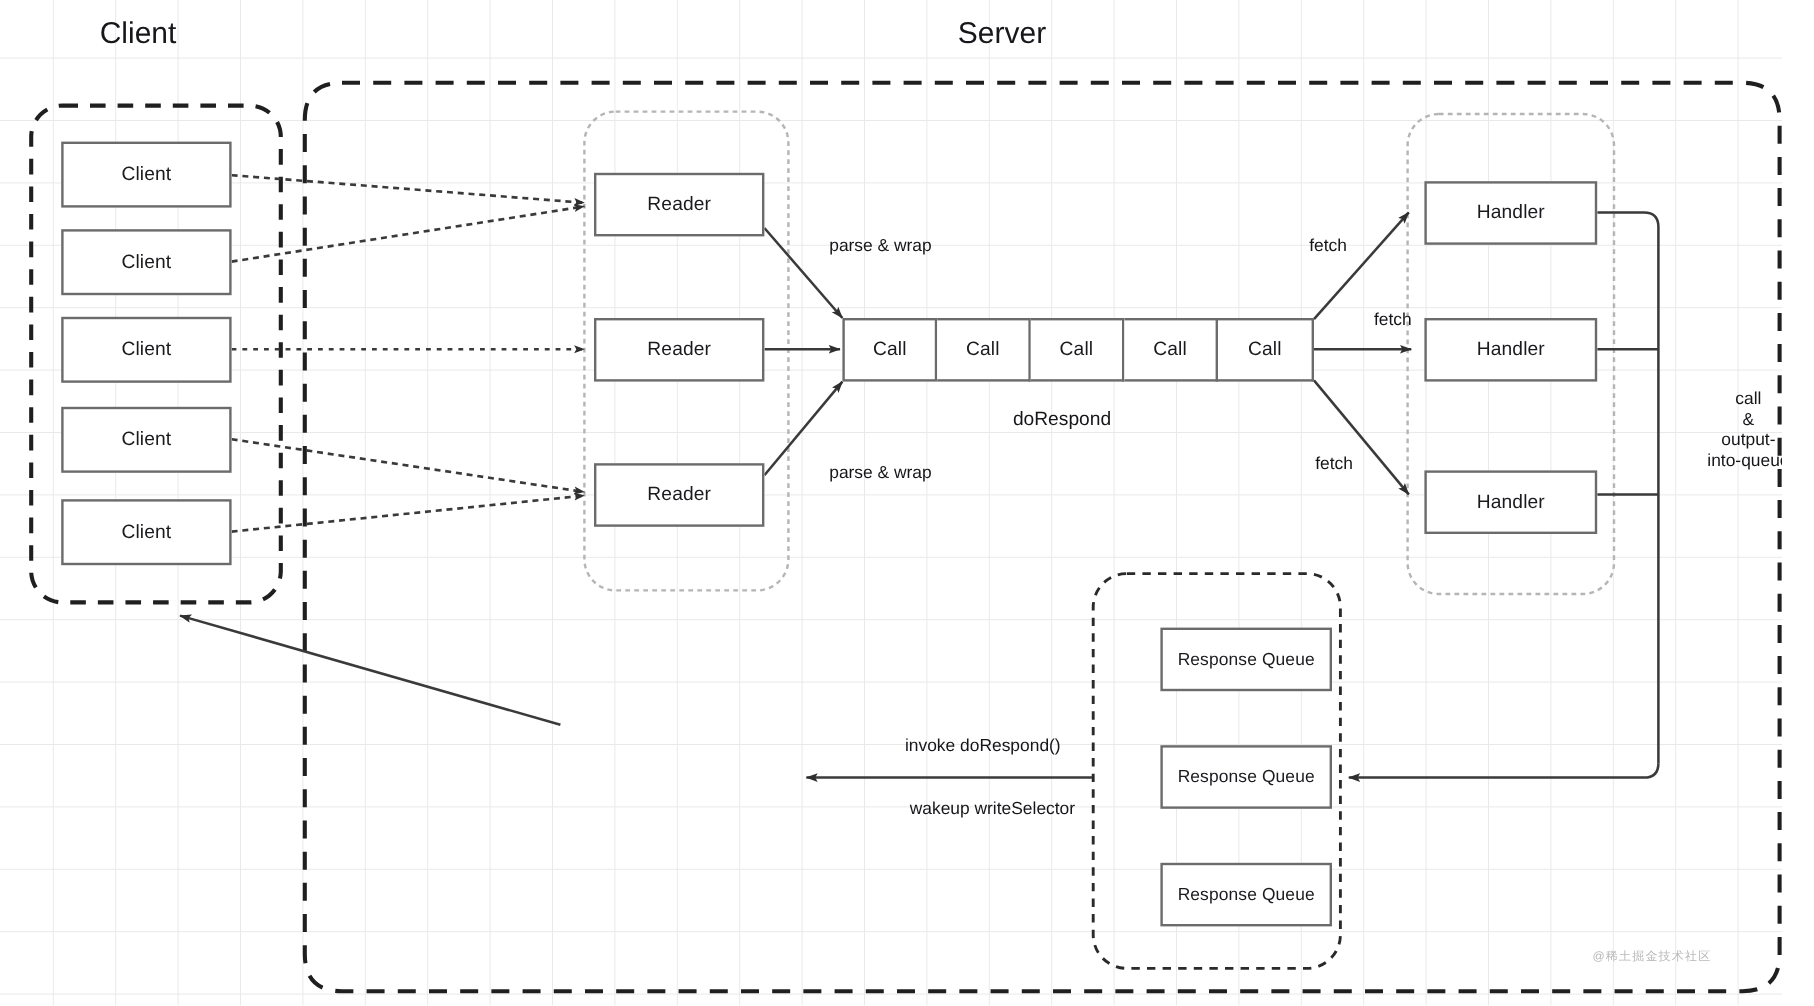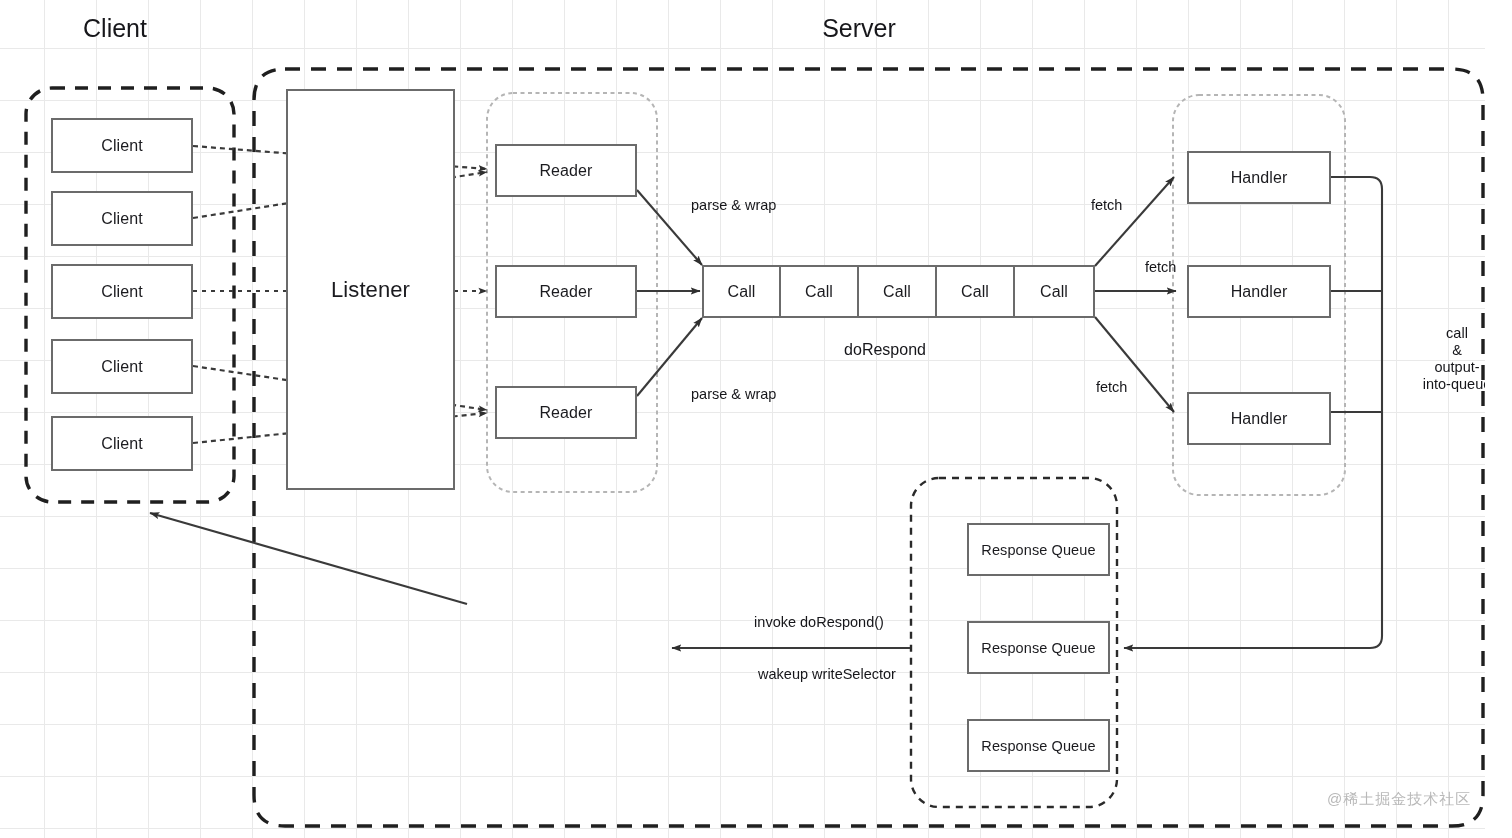--- a/index.html
+++ b/index.html
@@ -40,21 +40,21 @@
     line-height:1.18;
   }
   .ttl{font-size:25px;color:#17171b;}
   .small{font-size:14.5px;margin-left:23px;}
   .mid{font-size:16px;}
   .big{font-size:22px;}
   .hbig{font-size:24px;}
   .wm{
     position:absolute;
     color:#b9b9b9;
-    font-size:15px;
+    font-size:10px;
     white-space:pre;
     letter-spacing:1px;
     text-align:center;
   }
 </style>
 </head>
 <body>
 
 <div id="stage">
 
@@ -105,29 +105,28 @@
       <path d="M 1331,412 L 1382,412"></path>
       <path d="M 1382,636 Q 1382,648 1370,648 L 1124,648" marker-end="url(#ar)"></path>
     </g>
 
     <path d="M 910,648 L 672,648" fill="none" stroke="#3a3a3a" stroke-width="2.1" marker-end="url(#ar)"></path>
 
     <path d="M 467,604 L 150,513" fill="none" stroke="#3a3a3a" stroke-width="2.1" marker-end="url(#ar)"></path>
   </svg>
 
   <div class="lbl ttl" style="left:78px;top:14px;width:74px;">Client</div>
-  <div class="lbl ttl" style="left:819px;top:14px;width:80px;">Server</div>
+  <div class="lbl ttl" style="left:795px;top:14px;width:80px;">Server</div>
 
   <div class="box mid" style="left:51px;top:118px;width:142px;height:55px;">Client</div>
   <div class="box mid" style="left:51px;top:191px;width:142px;height:55px;">Client</div>
   <div class="box mid" style="left:51px;top:264px;width:142px;height:55px;">Client</div>
   <div class="box mid" style="left:51px;top:339px;width:142px;height:55px;">Client</div>
   <div class="box mid" style="left:51px;top:416px;width:142px;height:55px;">Client</div>
 
-  <div class="box big" style="left:286px;top:89px;width:169px;height:401px;">Listener</div>
 
   <div class="box mid" style="left:495px;top:144px;width:142px;height:53px;">Reader</div>
   <div class="box mid" style="left:495px;top:265px;width:142px;height:53px;">Reader</div>
   <div class="box mid" style="left:495px;top:386px;width:142px;height:53px;">Reader</div>
 
   <div class="box mid" style="left:702px;top:265px;width:79px;height:53px;">Call</div>
   <div class="box mid" style="left:781px;top:265px;width:78px;height:53px;border-left:none;">Call</div>
   <div class="box mid" style="left:859px;top:265px;width:78px;height:53px;border-left:none;">Call</div>
   <div class="box mid" style="left:937px;top:265px;width:78px;height:53px;border-left:none;">Call</div>
   <div class="box mid" style="left:1015px;top:265px;width:80px;height:53px;border-left:none;">Call</div>

